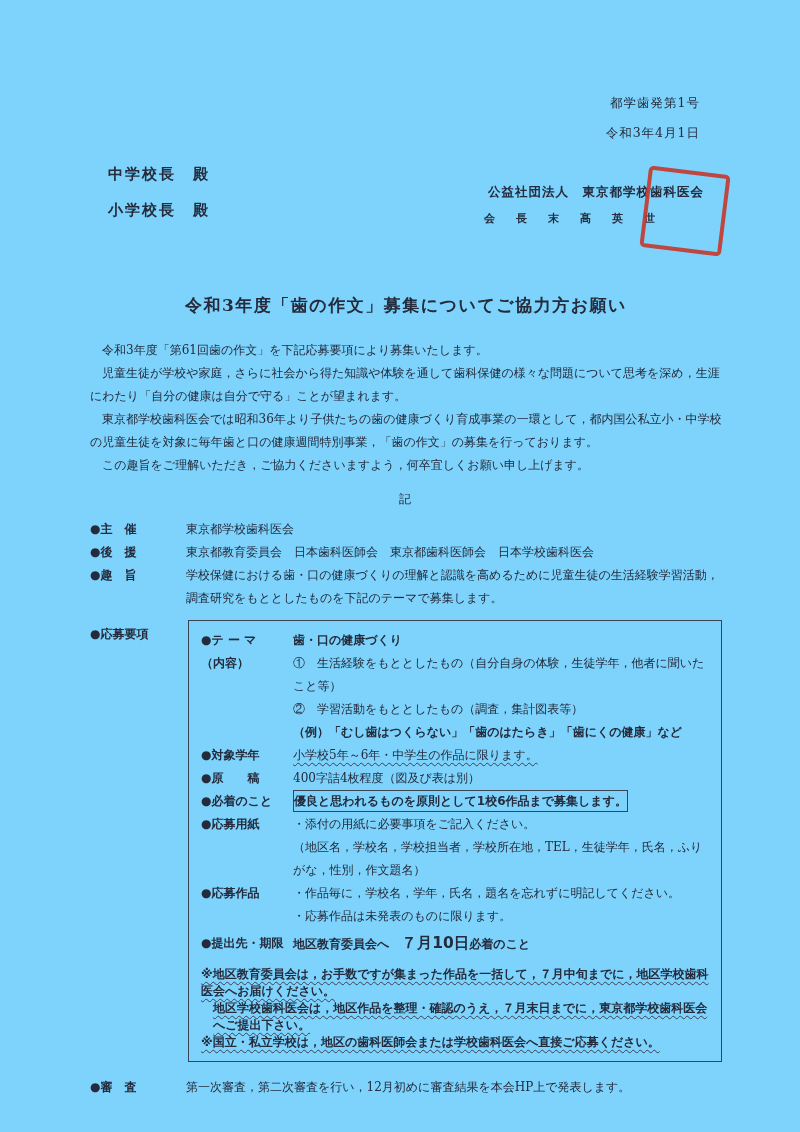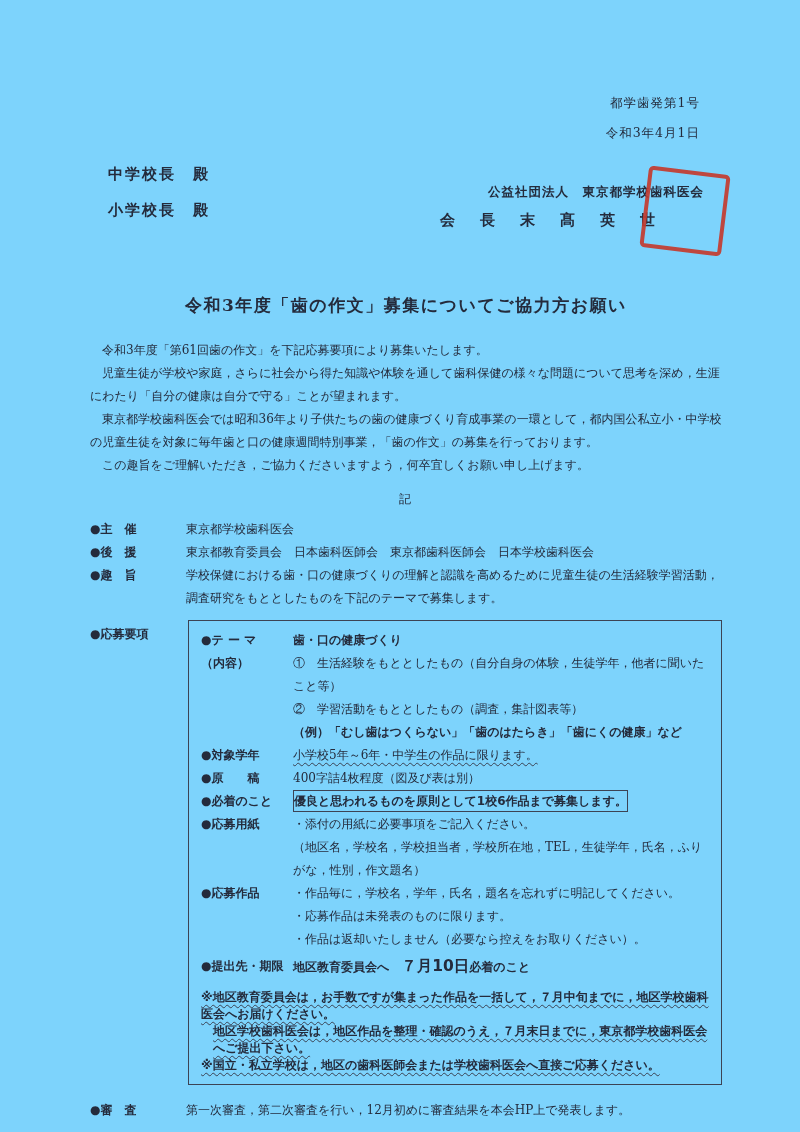--- a/index.html
+++ b/index.html
@@ -16,21 +16,21 @@
     padding:88px 78px 0 90px;
   }
   .gothic{font-family:"DejaVu Sans","Liberation Sans",sans-serif;}
 
   
   .doc-head{text-align:right;padding-right:22px;line-height:30px;font-size:12.5px;letter-spacing:1px;}
   .addr-sender{position:relative;height:118px;margin-top:2px;}
   .addressees{position:absolute;left:18px;top:6px;font-size:15px;font-weight:600;line-height:36px;letter-spacing:2px;}
   .sender{position:absolute;right:18px;top:34px;text-align:right;}
   .sender-org{font-size:12.5px;font-weight:600;letter-spacing:1px;text-align:right;}
-  .sender-line2{margin-top:10px;padding-right:44px;font-size:15px;font-weight:700;letter-spacing:5px;}
+  .sender-line2{margin-top:10px;padding-right:44px;font-size:11px;font-weight:700;letter-spacing:5px;}
   .seal{
     position:absolute;right:-22px;top:-14px;
     width:72px;height:72px;
     border:4px solid #c43c30;border-radius:5px;
     color:#c43c30;
     writing-mode:vertical-rl;
     font-size:15px;line-height:17px;letter-spacing:0;
     font-weight:700;
     transform:rotate(7deg);
     padding:1px;overflow:hidden;
@@ -167,21 +167,20 @@
       <div class="rrow">
         <span class="rlabel gothic">●応募作品</span>
         <span class="rvalue">・作品毎に，学校名，学年，氏名，題名を忘れずに明記してください。</span>
       </div>
       <div class="rrow">
         <span class="rlabel"></span>
         <span class="rvalue">・応募作品は未発表のものに限ります。</span>
       </div>
       <div class="rrow">
         <span class="rlabel"></span>
-        <span class="rvalue">・作品は返却いたしません（必要なら控えをお取りください）。</span>
       </div>
 
       <div class="rrow" style="margin-top:4px;">
         <span class="rlabel gothic wide">●提出先・期限</span>
         <span class="rvalue sans-bold"><span class="deadline-line"><span>地区教育委員会へ　</span><span class="deadline-date">７月10日</span><span>必着のこと</span></span></span>
       </div>
 
       <div class="req-notes sans-bold">
         <div><span class="wavy">※地区教育委員会は，お手数ですが集まった作品を一括して，７月中旬までに，地区学校歯科医会へお届けください。</span></div>
         <div class="note-ind"><span class="wavy">地区学校歯科医会は，地区作品を整理・確認のうえ，７月末日までに，東京都学校歯科医会へご提出下さい。</span></div>

